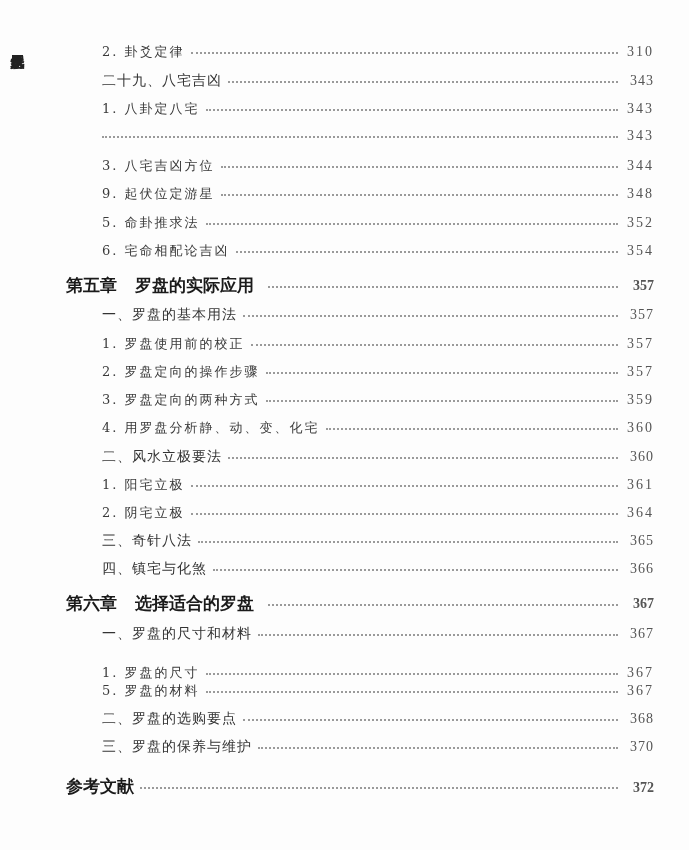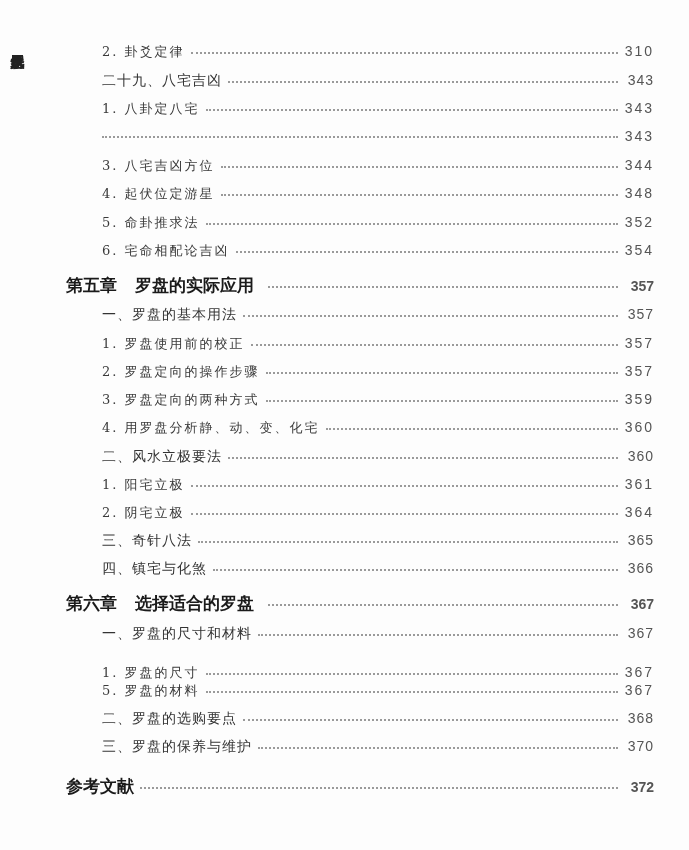--- a/index.html
+++ b/index.html
@@ -46,21 +46,21 @@
       height: 0;
       align-self: center;
       margin-top: 2px;
     }
     .row .page {
       flex: none;
       width: 36px;
       text-align: right;
       font-size: 14px;
       color: #555;
-      font-family: Liberation Sans, sans-serif;
+      font-family: Liberation Serif, serif;
     }
     .row.sub {
       left: 102px; width: 552px;
       font-size: 13px;
       color: #3a3a3a;
       letter-spacing: 2px;
     }
     .row.section {
       left: 102px; width: 552px;
       font-size: 14px;
@@ -108,21 +108,21 @@
     <div class="row sub" style="top: 128px;">
       <span class="dots"></span>
       <span class="page">343</span>
     </div>
     <div class="row sub" style="top: 157px;">
       <span class="label">3. 八宅吉凶方位</span>
       <span class="dots"></span>
       <span class="page">344</span>
     </div>
     <div class="row sub" style="top: 185px;">
-      <span class="label">4. 起伏位定游星</span>
+      <span class="label">9. 起伏位定游星</span>
       <span class="dots"></span>
       <span class="page">348</span>
     </div>
     <div class="row sub" style="top: 214px;">
       <span class="label">5. 命卦推求法</span>
       <span class="dots"></span>
       <span class="page">352</span>
     </div>
     <div class="row sub" style="top: 242px;">
       <span class="label">6. 宅命相配论吉凶</span>

